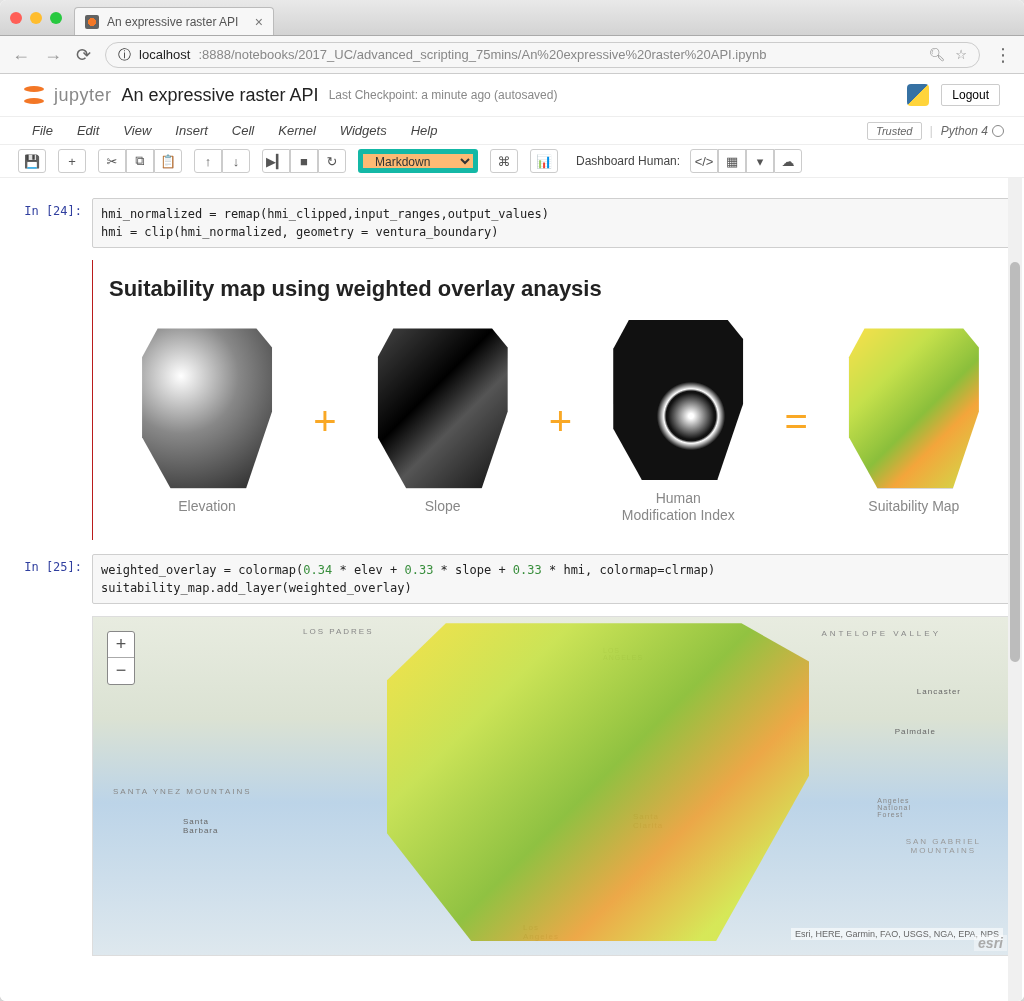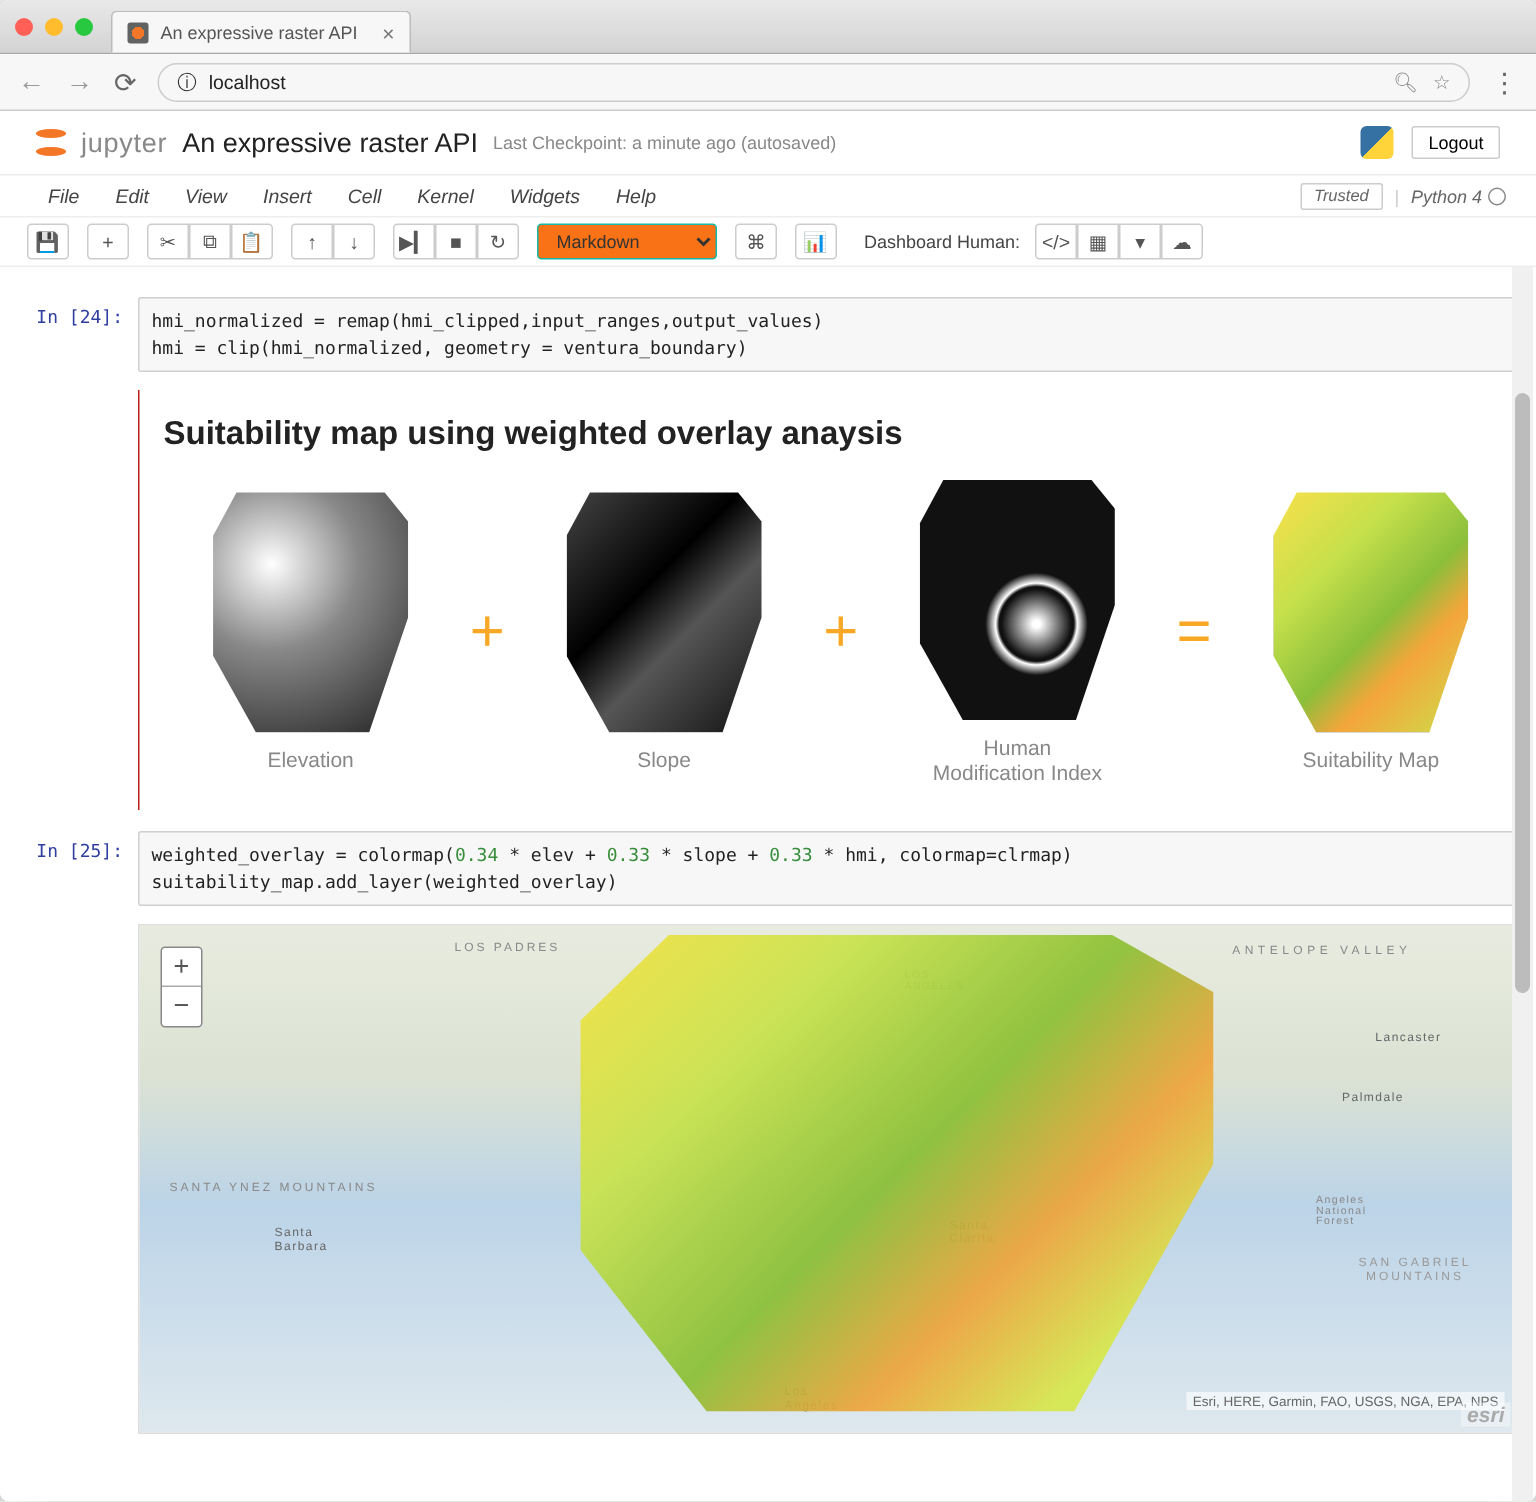--- a/index.html
+++ b/index.html
@@ -38,21 +38,21 @@
 .mb-right { margin-left: auto; display: flex; align-items: center; gap: 8px; font-size: 12px; color: #666; }
 .trusted { border: 1px solid #ccc; padding: 2px 8px; border-radius: 2px; font-size: 11px; }
 .kernel-ind { display:inline-flex; align-items:center; gap:4px; }
 .kernel-circle { width:12px; height:12px; border:1px solid #888; border-radius:50%; }
 .toolbar { height: 34px; border-top: 1px solid #eee; border-bottom: 1px solid #eee; display: flex; align-items: center; padding: 0 18px; gap: 4px; }
 .tb-grp { display: flex; gap: 0; margin-right: 8px; }
 .tb-btn { border: 1px solid #ccc; background: #fff; width: 28px; height: 24px; display: flex; align-items: center; justify-content: center; font-size: 13px; color: #555; }
 .tb-btn:first-child { border-radius: 3px 0 0 3px; }
 .tb-btn:last-child { border-radius: 0 3px 3px 0; }
 .tb-btn:only-child { border-radius: 3px; }
-.tb-sel { border: 1px solid #14b8a6; border-radius: 3px; height: 24px; padding: 0 8px; font-size: 12px; color: #333; background: #f97316; min-width: 120px; }
+.tb-sel { border: 5px solid #14b8a6; border-radius: 3px; height: 24px; padding: 0 8px; font-size: 12px; color: #333; background: #fdba74; min-width: 120px; }
 .tb-label { font-size: 12px; color: #444; margin: 0 6px; }
 .notebook-area { flex: 1; overflow-y: auto; background: #fff; padding: 20px 12px; position: relative; }
 .cell { display: flex; margin-bottom: 12px; }
 .prompt { width: 80px; text-align: right; padding: 6px 10px 0 0; font-family: Menlo, monospace; font-size: 12px; color: #303F9F; }
 .cell-body { flex: 1; border: 1px solid #cfcfcf; background: #f7f7f7; padding: 6px 8px; font-family: Menlo, monospace; font-size: 12px; line-height: 1.5; color: #222; border-radius: 2px; white-space: pre; overflow-x: hidden; }
 .md-cell { display:block; border-left: 1px solid #b91c1c; padding: 16px 0 16px 16px; margin-left: 80px; margin-bottom: 14px; }
 .md-cell h2 { font-size: 22px; font-weight: 700; color: #222; margin-bottom: 18px; }
 .overlay-diagram { display: flex; align-items: center; justify-content: space-around; padding: 0 10px; }
 .poly { width: 140px; display:flex; flex-direction:column; align-items:center; gap:10px; }
 .poly-shape { width: 130px; height: 160px; clip-path: polygon(12% 0, 88% 0, 100% 12%, 100% 52%, 80% 100%, 22% 100%, 0 68%, 0 18%); box-shadow: 0 4px 14px rgba(0,0,0,0.45); }
@@ -95,20 +95,21 @@
     </div>
   </div>
 
   <div class="addressbar">
     <span class="nav-btn">←</span>
     <span class="nav-btn">→</span>
     <span class="nav-btn active">⟳</span>
     <div class="url-box">
       <span>ⓘ</span>
       <span class="url-host">localhost</span>
+      <span class="url-path">:8888/notebooks/2017_UC/advanced_scripting_75mins/An%20expressive%20raster%20API.ipynb</span>
       <div class="url-icons">
         <span>🔍︎</span>
         <span>☆</span>
       </div>
     </div>
     <span class="nav-btn active">⋮</span>
   </div>
 
   <div class="jupyter-header">
     <span class="jupyter-logo"></span>

